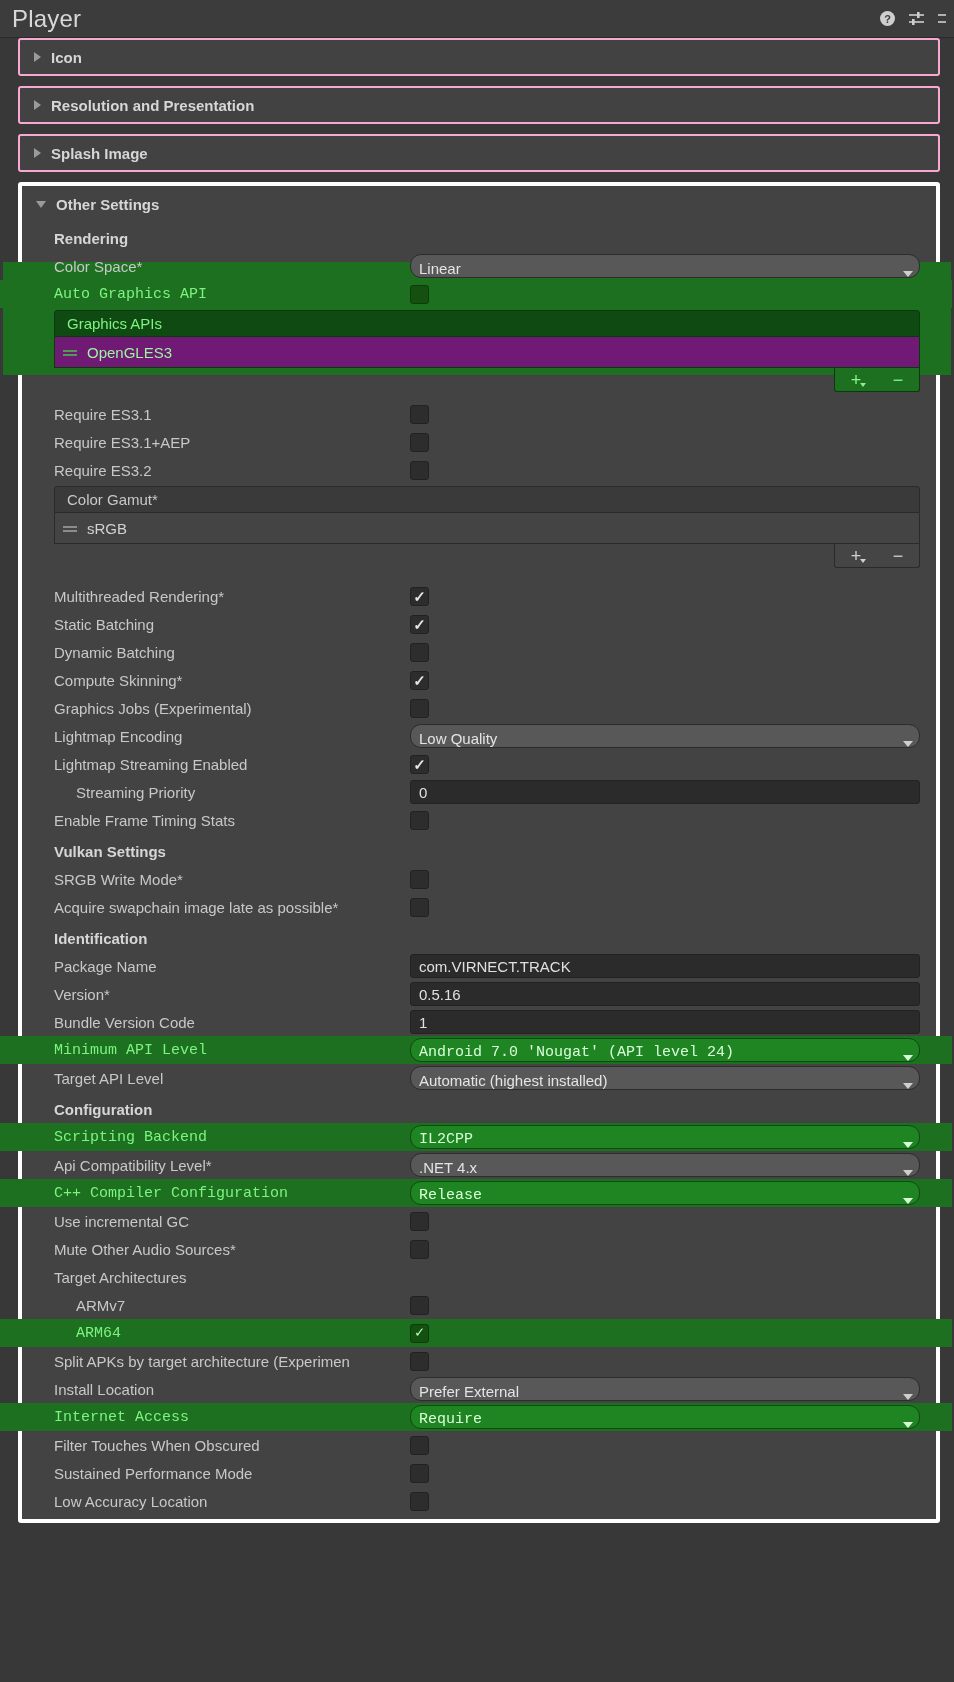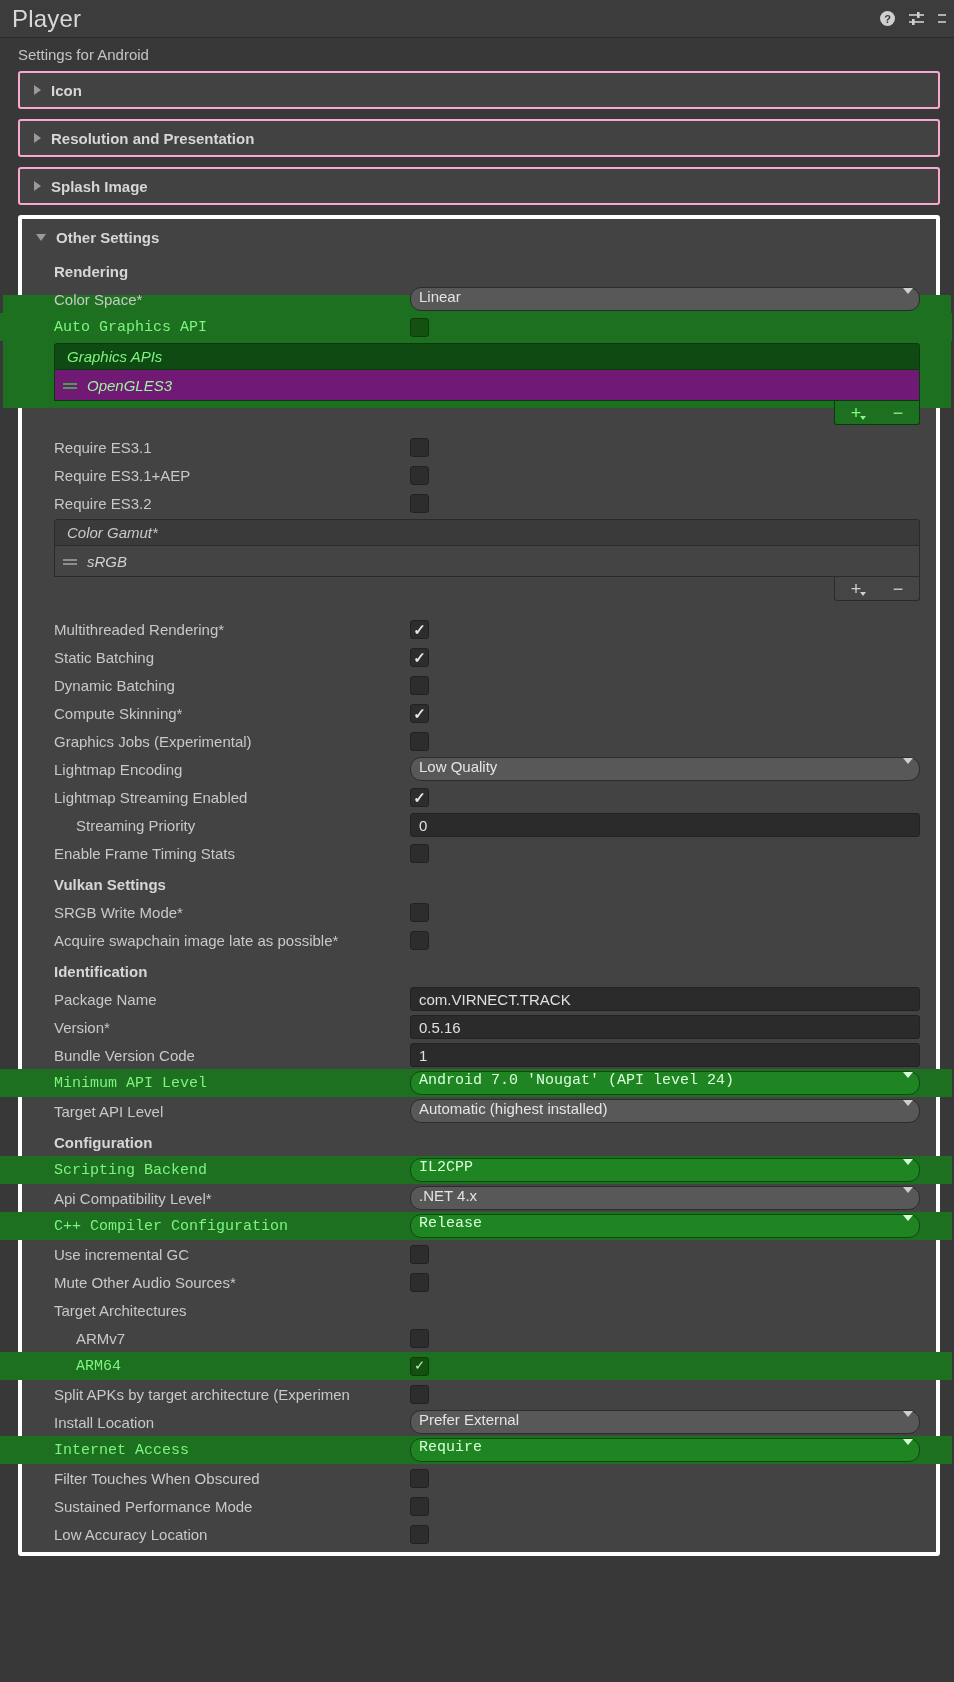--- a/index.html
+++ b/index.html
@@ -158,21 +158,21 @@
   .row.hl .checkbox.on .chk { color: #b6ffb6; }
 
   .dropdown {
     flex: 1 1 auto;
     margin-right: 16px;
     height: 24px;
     background: #585858;
     border: 1px solid #2c2c2c;
     border-radius: 11px;
     display: flex;
-    align-items: flex-start;
+    align-items: flex-end;
     padding: 0 6px 0 8px;
     color: #e4e4e4;
     font-size: 15px;
   }
   .row.hl .dropdown {
     background: #1f8522;
     border-color: #0e4a11;
     color: #d9ffd9;
   }
   .dropdown .dd-val { flex: 1 1 auto; white-space: nowrap; overflow: hidden; }
@@ -195,21 +195,21 @@
     display: flex;
     align-items: center;
     padding: 0 8px;
     color: #e0e0e0;
     font-size: 15px;
     overflow: hidden;
     white-space: nowrap;
   }
 
   
-  .listbox { margin: 2px 16px 0 32px; position: relative; font-style: italic; }
+  .listbox { margin: 2px 16px 0 32px; position: relative; }
   .listbox.hl-box { }
   .list-header {
     height: 27px;
     background: #3a3a3a;
     border: 1px solid #2a2a2a;
     border-radius: 3px 3px 0 0;
     display: flex;
     align-items: center;
     padding-left: 12px;
     font-size: 15px;
@@ -319,21 +319,20 @@
             <line x1="1" y1="12" x2="16" y2="12"></line>
           </g>
           <rect x="9" y="2" width="2.6" height="6" fill="#cfcfcf"></rect>
         </svg>
       </span>
     </div>
   </div>
 
   <div class="panel">
 
-    <div class="subheader">Settings for Android</div>
 
     <div class="foldout">
       <span class="tri"></span>
       <span class="foldout-label">Icon</span>
     </div>
     <div class="foldout">
       <span class="tri"></span>
       <span class="foldout-label">Resolution and Presentation</span>
     </div>
     <div class="foldout">

